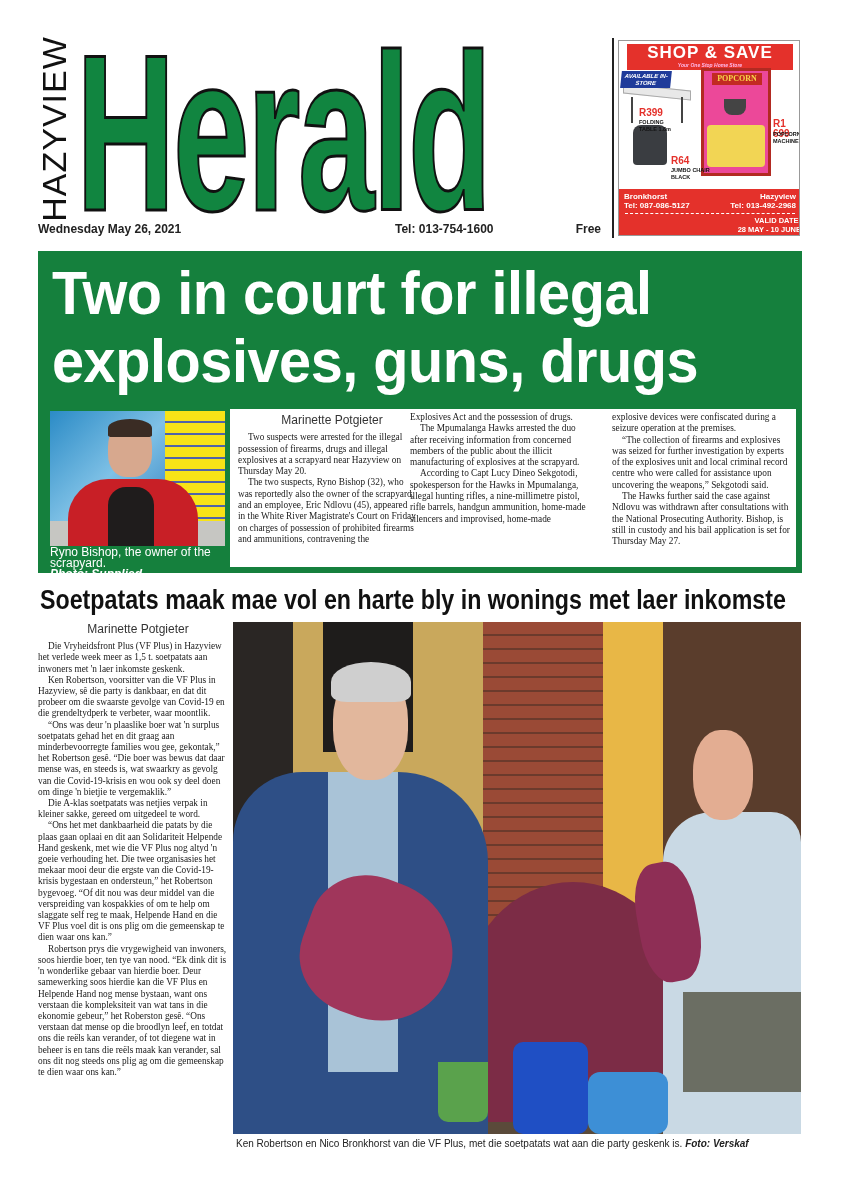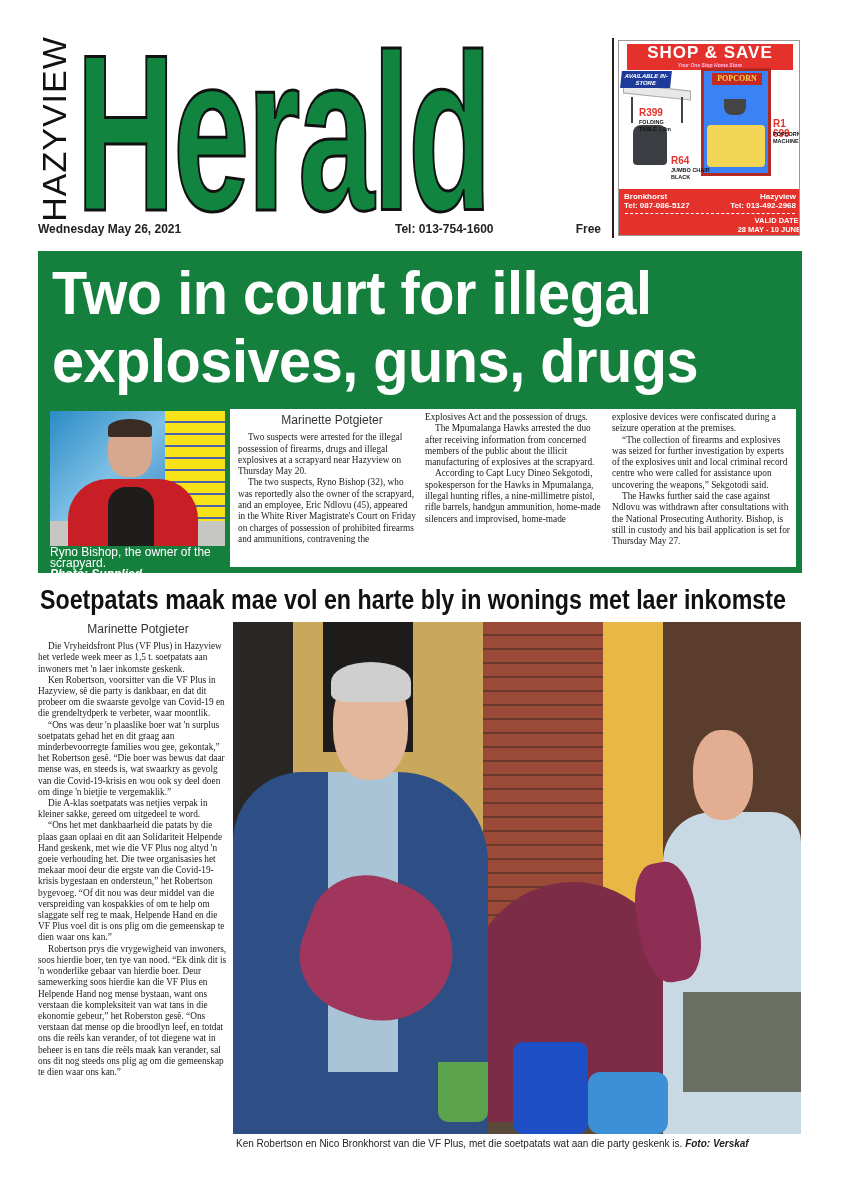--- a/index.html
+++ b/index.html
@@ -34,21 +34,21 @@
 
   
   .ad { position: absolute; left: 618px; top: 40px; width: 182px; height: 196px; border: 1px solid #999; background: #fff; overflow: hidden; }
   .ad-header { position: absolute; left: 8px; top: 3px; width: 166px; height: 26px; background: #e4312b; text-align: center; color: #fff; }
   .ad-header .t1 { font-family: "Liberation Sans", sans-serif; font-weight: bold; font-size: 17px; line-height: 18px; letter-spacing: 1px; }
   .ad-header .t2 { font-family: "Liberation Sans", sans-serif; font-weight: bold; font-style: italic; font-size: 5px; line-height: 6px; color: #fbe; }
   .ad-avail { position: absolute; left: 2px; top: 30px; width: 50px; height: 17px; background: #1f3b9a; color: #fff; font-family: "Liberation Sans", sans-serif; font-weight: bold; font-style: italic; font-size: 6px; line-height: 7px; text-align: center; padding-top: 2px; transform: skewX(-6deg); }
   .ad-table { position: absolute; left: 4px; top: 46px; width: 68px; height: 10px; background: #e8e8e8; border: 1px solid #aaa; transform: skewY(6deg); }
   .ad-table-legs { position: absolute; left: 12px; top: 56px; width: 52px; height: 26px; border-left: 2px solid #444; border-right: 2px solid #444; }
   .ad-chair { position: absolute; left: 14px; top: 84px; width: 34px; height: 40px; background: #3a3d41; border-radius: 8px 8px 4px 4px; }
-  .ad-popcorn { position: absolute; left: 82px; top: 27px; width: 70px; height: 108px; background: #3b82f6; border: 3px solid #b22a22; }
+  .ad-popcorn { position: absolute; left: 82px; top: 27px; width: 70px; height: 108px; background: #ec4899; border: 3px solid #b22a22; }
   .ad-popcorn .sign { position: absolute; left: 8px; top: 2px; width: 50px; height: 12px; background: #c32a22; color: #f7d64b; font-family: "Liberation Serif", serif; font-weight: bold; font-size: 8px; line-height: 12px; text-align: center; }
   .ad-popcorn .kernels { position: absolute; left: 3px; bottom: 6px; width: 58px; height: 42px; background: #f2d554; border-radius: 4px; }
   .ad-popcorn .pot { position: absolute; left: 20px; top: 28px; width: 22px; height: 16px; background: #444; border-radius: 0 0 8px 8px; }
   .ad-price { position: absolute; font-family: "Liberation Sans", sans-serif; font-weight: bold; color: #e4312b; font-size: 10px; line-height: 10px; }
   .ad-desc { position: absolute; font-family: "Liberation Sans", sans-serif; font-weight: bold; color: #111; font-size: 5.5px; line-height: 7px; }
   .ad-footer { position: absolute; left: 0; top: 148px; width: 182px; height: 48px; background: #e4312b; color: #fff; font-family: "Liberation Sans", sans-serif; font-weight: bold; }
   .ad-footer .row { position: absolute; font-size: 8px; line-height: 9px; }
   .ad-footer .dash { position: absolute; left: 6px; top: 24px; width: 170px; border-top: 1px dashed #fff; }
   .ad-footer .valid { position: absolute; left: 0; width: 182px; text-align: right; font-size: 7.5px; line-height: 9px; }
 
@@ -153,21 +153,21 @@
   <div class="lead-caption">
     <span>Ryno Bishop, the owner of the scrapyard.</span>
     <span class="credit">Photo: Supplied</span>
   </div>
   <div class="lead-text">
     <div class="col" style="left:8px;width:178px;">
       <p class="byline">Marinette Potgieter</p>
       <p>Two suspects were arrested for the illegal possession of firearms, drugs and illegal explosives at a scrapyard near Hazyview on Thursday May 20.</p>
       <p>The two suspects, Ryno Bishop (32), who was reportedly also the owner of the scrapyard, and an employee, Eric Ndlovu (45), appeared in the White River Magistrate's Court on Friday on charges of possession of prohibited firearms and ammunitions, contravening the</p>
     </div>
-    <div class="col" style="left:195px;width:178px;top:3px;">
+    <div class="col" style="left:180px;width:178px;top:3px;">
       <p class="noind">Explosives Act and the possession of drugs.</p>
       <p>The Mpumalanga Hawks arrested the duo after receiving information from concerned members of the public about the illicit manufacturing of explosives at the scrapyard.</p>
       <p>According to Capt Lucy Dineo Sekgotodi, spokesperson for the Hawks in Mpumalanga, illegal hunting rifles, a nine-millimetre pistol, rifle barrels, handgun ammunition, home-made silencers and improvised, home-made</p>
     </div>
     <div class="col" style="left:382px;width:180px;top:3px;">
       <p class="noind">explosive devices were confiscated during a seizure operation at the premises.</p>
       <p>“The collection of firearms and explosives was seized for further investigation by experts of the explosives unit and local criminal record centre who were called for assistance upon uncovering the weapons,” Sekgotodi said.</p>
       <p>The Hawks further said the case against Ndlovu was withdrawn after consultations with the National Prosecuting Authority. Bishop, is still in custody and his bail application is set for Thursday May 27.</p>
     </div>
   </div>

